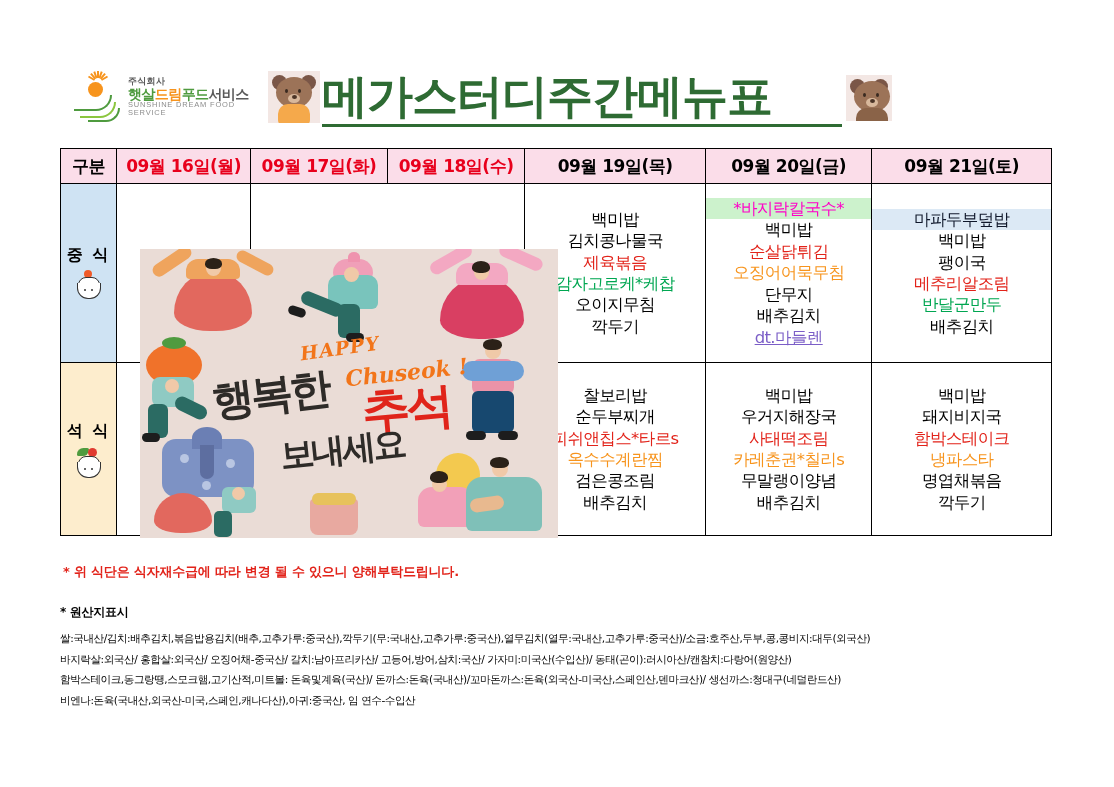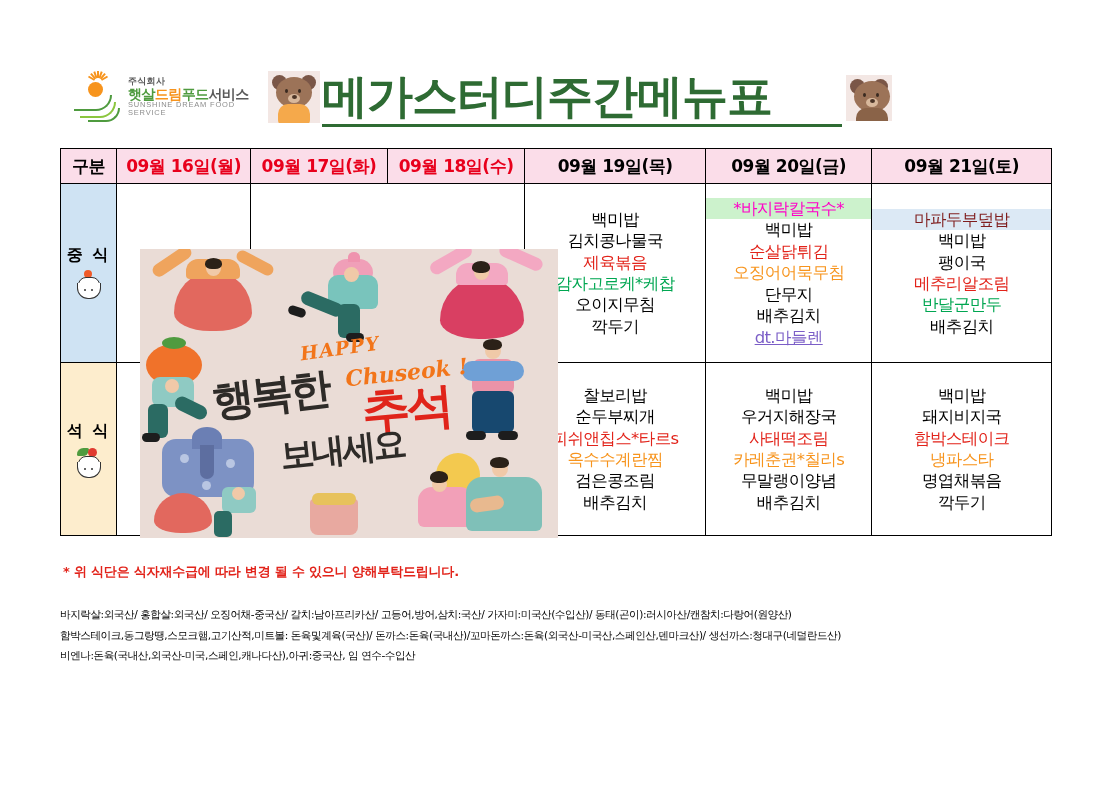--- a/index.html
+++ b/index.html
@@ -156,21 +156,21 @@
     height: 175px;
   }
   td.lunch-row   { height: 178px; }
   td.dinner-row  { height: 172px; }
   .dish { display:block; white-space: nowrap; }
   .c-black   { color: #000000; }
   .c-red     { color: #e2231a; }
   .c-green   { color: #00a651; }
   .c-orange  { color: #f7941d; }
   .c-magenta { color: #ff00c8; }
-  .c-cyan    { color: #7f1d1d; }
+  .c-cyan    { color: #0f172a; }
   .c-purple  { color: #7b5ec7; text-decoration: underline; }
   .hl-green  { background: #ccf2cc; display:block; }
   .hl-blue   { background: #dce9f5; display:block; }
 
   td.chuseok-cell {
     font-size: 17px;
     color: #c00000;
     letter-spacing: 14px;
     text-indent: 14px;
     font-family: "DejaVu Sans", sans-serif;
@@ -484,16 +484,18 @@
   <div id="ci-txt-happy">HAPPY</div>
   <div id="ci-txt-chuseok-en">Chuseok !</div>
   <div id="ci-txt-k1">행복한</div>
   <div id="ci-txt-k2">추석</div>
   <div id="ci-txt-k3">보내세요</div>
 </div>
 
 <div id="change-note">* 위 식단은 식자재수급에 따라 변경 될 수 있으니 양해부탁드립니다.</div>
 
 <div id="origin-block">
+  <div id="origin-title">* 원산지표시</div>
+  <div class="origin-line">쌀:국내산/김치:배추김치,볶음밥용김치(배추,고추가루:중국산),깍두기(무:국내산,고추가루:중국산),열무김치(열무:국내산,고추가루:중국산)/소금:호주산,두부,콩,콩비지:대두(외국산)</div>
   <div class="origin-line">바지락살:외국산/ 홍합살:외국산/ 오징어채-중국산/ 갈치:남아프리카산/ 고등어,방어,삼치:국산/ 가자미:미국산(수입산)/ 동태(곤이):러시아산/캔참치:다랑어(원양산)</div>
   <div class="origin-line">함박스테이크,동그랑땡,스모크햄,고기산적,미트볼: 돈육및계육(국산)/ 돈까스:돈육(국내산)/꼬마돈까스:돈육(외국산-미국산,스페인산,덴마크산)/ 생선까스:청대구(네덜란드산)</div>
   <div class="origin-line">비엔나:돈육(국내산,외국산-미국,스페인,캐나다산),아귀:중국산, 임 연수-수입산</div>
 </div>
 
 </body></html>

